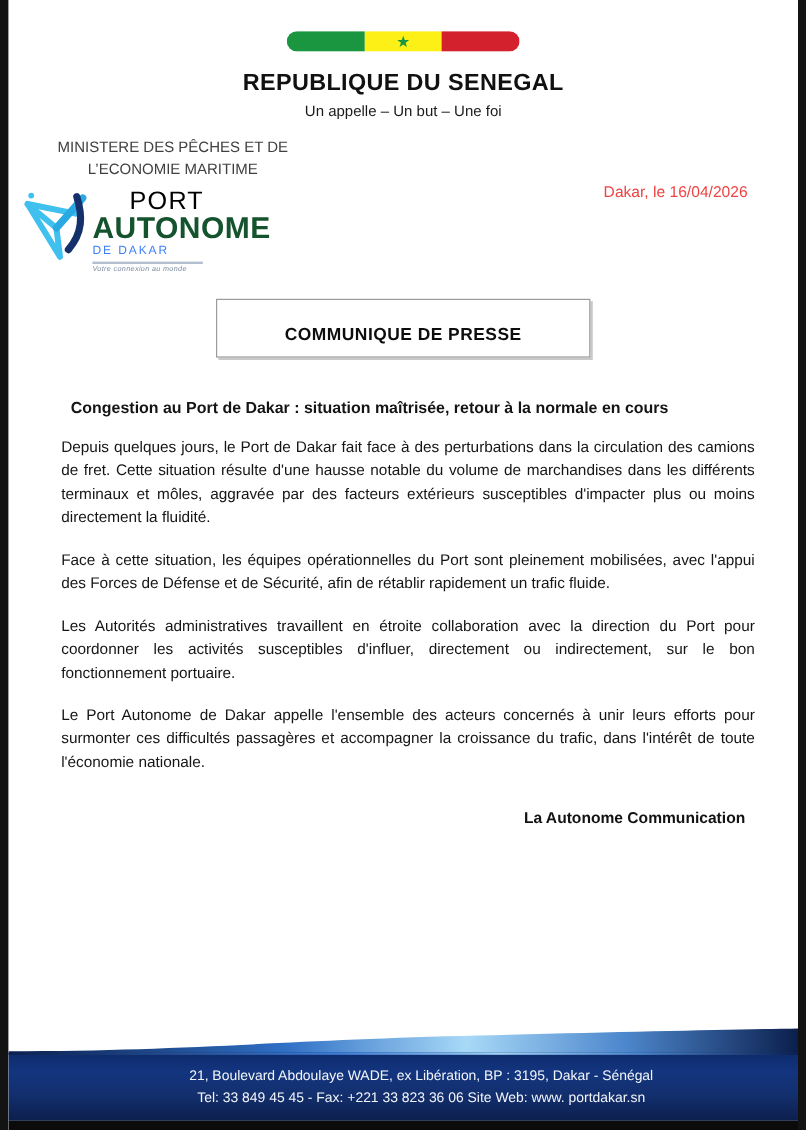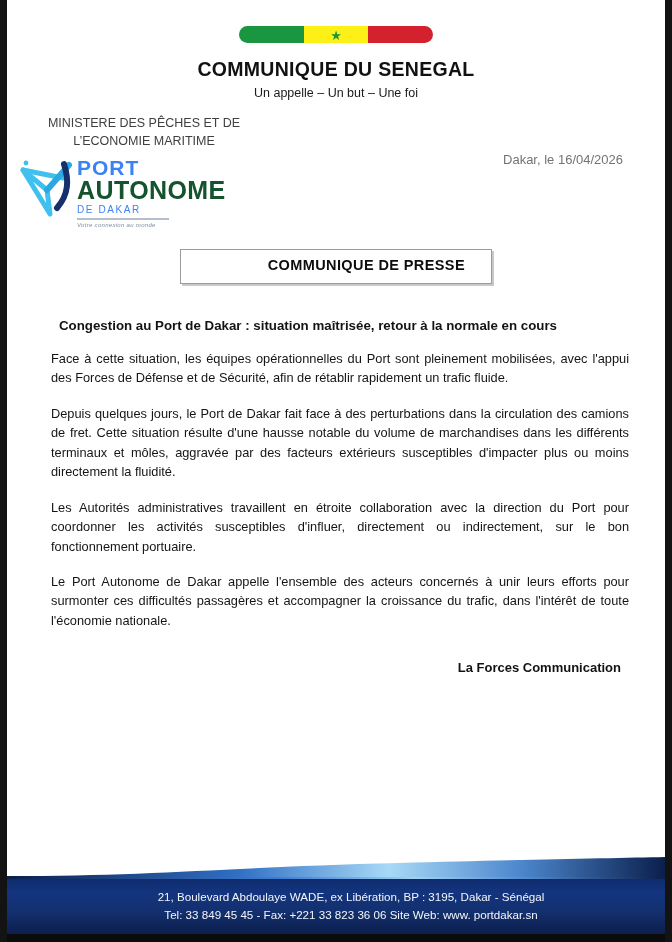--- a/index.html
+++ b/index.html
@@ -87,21 +87,21 @@
     font-size: 12.5px;
     line-height: 1.45;
     color: #404040;
   }
 
   .date-line {
     position: absolute;
     right: 42px;
     top: 38px;
     font-size: 13px;
-    color: #737373;
+    color: #ef4444;
   }
 
   
   .pad-logo {
     position: absolute;
     left: 8px;
     top: 42px;
     width: 210px;
     height: 72px;
   }
@@ -113,24 +113,25 @@
     height: 66px;
   }
   .pad-text {
     position: absolute;
     left: 62px;
     top: 2px;
     width: 150px;
   }
   .pad-port {
     font-size: 21px;
-    font-weight: bold;
+    font-weight: normal;
     letter-spacing: 1px;
-    color: #3b82f6;
+    color: #000000;
     line-height: 0.95;
+    margin-left: 31px;
   }
   .pad-autonome {
     font-size: 25px;
     font-weight: bold;
     letter-spacing: 0.4px;
     color: #14532d;
     line-height: 1.02;
   }
   .pad-dedakar {
     font-size: 10px;
@@ -156,23 +157,23 @@
 
   
   .title-box-wrap {
     display: flex;
     justify-content: center;
     margin-top: 10px;
   }
   .title-box {
     border: 1px solid #9b9b9b;
     box-shadow: 2px 2px 0 #c9c9c9;
-    padding: 6px 26px 9px 26px;
+    padding: 20px 26px 9px 26px;
     min-width: 258px;
-    text-align: right;
+    text-align: center;
     background: #ffffff;
   }
   .title-box-text {
     font-size: 14.5px;
     font-weight: bold;
     color: #0d0d0d;
     letter-spacing: .4px;
   }
 
   
@@ -260,21 +261,21 @@
 
     <div class="flag-wrap">
       <div class="flag">
         <div class="flag-band flag-green"></div>
         <div class="flag-band flag-yellow"></div>
         <div class="flag-band flag-red"></div>
         <span class="flag-star">★</span>
       </div>
     </div>
 
-    <div class="republic-title">COMMUNIQUE DU SENEGAL</div>
+    <div class="republic-title">REPUBLIQUE DU SENEGAL</div>
     <div class="republic-motto">Un appelle – Un but – Une foi</div>
 
     <div class="header-cols">
 
       <div class="ministry">MINISTERE DES PÊCHES ET DE L’ECONOMIE MARITIME</div>
 
       <div class="date-line">Dakar, le 16/04/2026</div>
 
       <div class="pad-logo">
         <div class="pad-mark">
@@ -301,26 +302,26 @@
   <div class="title-box-wrap">
     <div class="title-box">
       <span class="title-box-text">COMMUNIQUE DE PRESSE</span>
     </div>
   </div>
 
   <div class="body-area">
 
     <p class="lead-heading">Congestion au Port de Dakar : situation maîtrisée, retour à la normale en cours</p>
 
+    <p class="para">Depuis quelques jours, le Port de Dakar fait face à des perturbations dans la circulation des camions de fret. Cette situation résulte d'une hausse notable du volume de marchandises dans les différents terminaux et môles, aggravée par des facteurs extérieurs susceptibles d'impacter plus ou moins directement la fluidité.</p>
     <p class="para">Face à cette situation, les équipes opérationnelles du Port sont pleinement mobilisées, avec l'appui des Forces de Défense et de Sécurité, afin de rétablir rapidement un trafic fluide.</p>
-    <p class="para">Depuis quelques jours, le Port de Dakar fait face à des perturbations dans la circulation des camions de fret. Cette situation résulte d'une hausse notable du volume de marchandises dans les différents terminaux et môles, aggravée par des facteurs extérieurs susceptibles d'impacter plus ou moins directement la fluidité.</p>
     <p class="para">Les Autorités administratives travaillent en étroite collaboration avec la direction du Port pour coordonner les activités susceptibles d'influer, directement ou indirectement, sur le bon fonctionnement portuaire.</p>
     <p class="para">Le Port Autonome de Dakar appelle l'ensemble des acteurs concernés à unir leurs efforts pour surmonter ces difficultés passagères et accompagner la croissance du trafic, dans l'intérêt de toute l'économie nationale.</p>
 
-    <div class="signature">La Forces Communication</div>
+    <div class="signature">La Autonome Communication</div>
   </div>
 
   <div class="footer">
 
     <div class="footer-wave">
       <svg viewBox="0 0 672 30" preserveAspectRatio="none" aria-hidden="true">
         <defs>
           <linearGradient id="wv" x1="0" y1="0" x2="1" y2="0">
             <stop offset="0%" stop-color="#0b1f4d"></stop>
             <stop offset="35%" stop-color="#2f6fc4"></stop>

